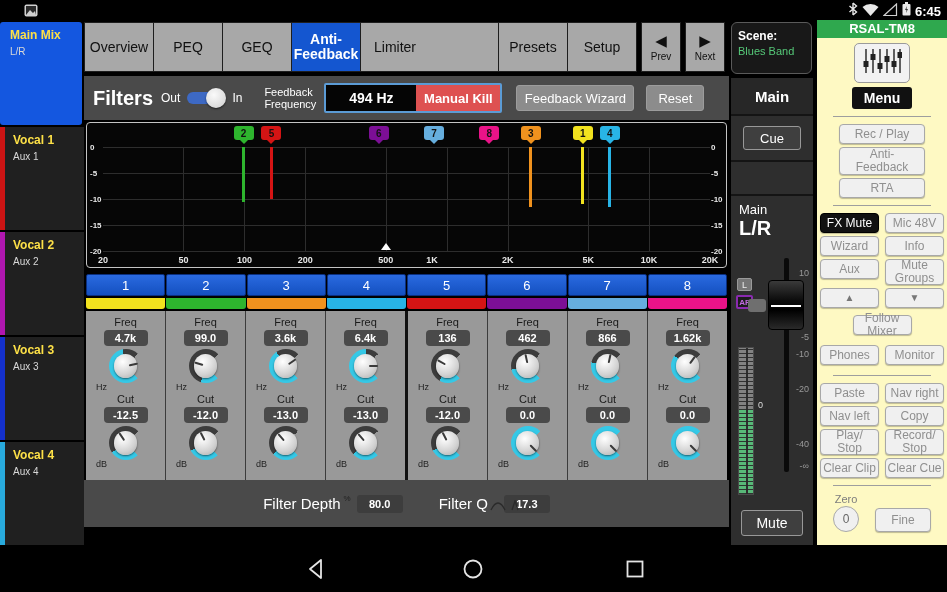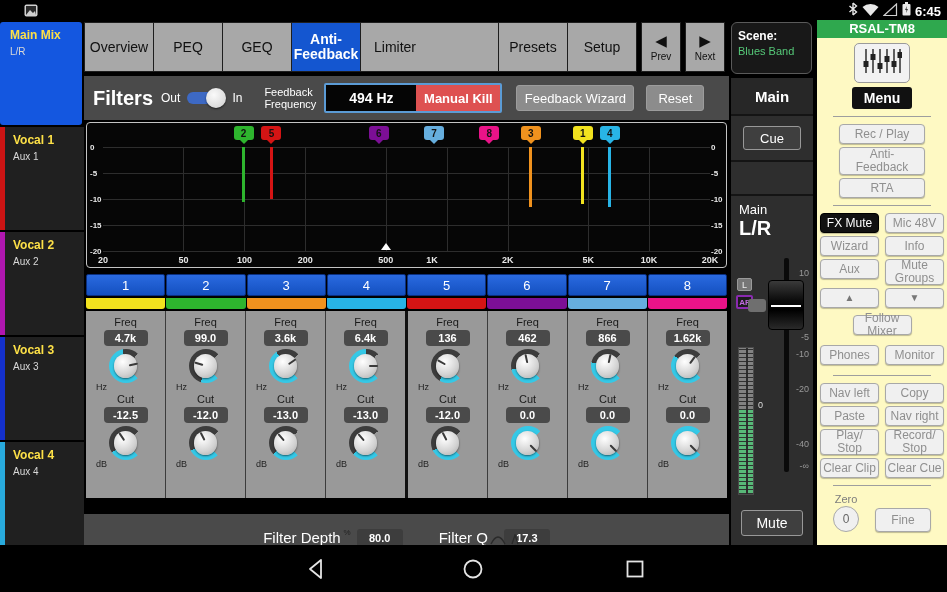--- a/index.html
+++ b/index.html
@@ -96,21 +96,21 @@
   .unit { position:absolute; left:10px; bottom:1px; font-size:9px; color:#222; }
 
   
   .knob { position:relative; border-radius:50%; }
   .knob .cap { position:absolute; left:16%; top:16%; right:16%; bottom:16%; border-radius:50%;
                background:radial-gradient(circle at 38% 32%, #ffffff, #d2d2d2 60%, #a8a8a8); box-shadow:0 1px 2px rgba(0,0,0,.5); }
   .knob .rot { position:absolute; left:0; top:0; width:100%; height:100%; }
   .knob .needle { position:absolute; left:calc(50% - 1px); top:16%; width:2px; height:26%; background:#3a3a3a; border-radius:1px; }
 
   
-  .bottombar { position:absolute; left:0; top:494px; width:100%; height:47px; background:#4a4a4a;
+  .bottombar { position:absolute; left:0; top:460px; width:100%; height:47px; background:#4a4a4a;
                display:flex; align-items:center; justify-content:center; }
   .bb-lab { font-size:15px; color:#fff; }
   .bb-chip { width:46px; height:18px; background:#3d3d3d; border-radius:3px; color:#fff; font-size:11px;
              font-weight:bold; display:flex; align-items:center; justify-content:center; margin-left:8px; }
   .bb-knob { position:relative; margin-left:8px; }
   .bb-pct { position:absolute; top:-10px; right:-2px; font-size:8px; color:#222; }
   .bb-q { position:absolute; bottom:-11px; left:-6px; }
 
   
   .scenebox { position:absolute; left:731px; top:2px; width:81px; height:52px; background:#181818;
@@ -667,26 +667,26 @@
         </div>
       <div class="rp-row" id="rp-phones">
           <div class="rp-row">
             <div class="rbtn">Phones</div>
             <div class="rbtn">Monitor</div>
           </div>
         </div>
       <div class="rp-hr"></div>
       <div id="rp-grid2">
           <div class="rp-row">
+            <div class="rbtn">Paste</div>
+            <div class="rbtn">Nav right</div>
+          </div>
+          <div class="rp-row">
             <div class="rbtn">Nav left</div>
             <div class="rbtn">Copy</div>
-          </div>
-          <div class="rp-row">
-            <div class="rbtn">Paste</div>
-            <div class="rbtn">Nav right</div>
           </div>
           <div class="rp-row">
             <div class="rbtn tall">Play/
 Stop</div>
             <div class="rbtn tall">Record/
 Stop</div>
           </div>
           <div class="rp-row">
             <div class="rbtn">Clear Clip</div>
             <div class="rbtn">Clear Cue</div>

